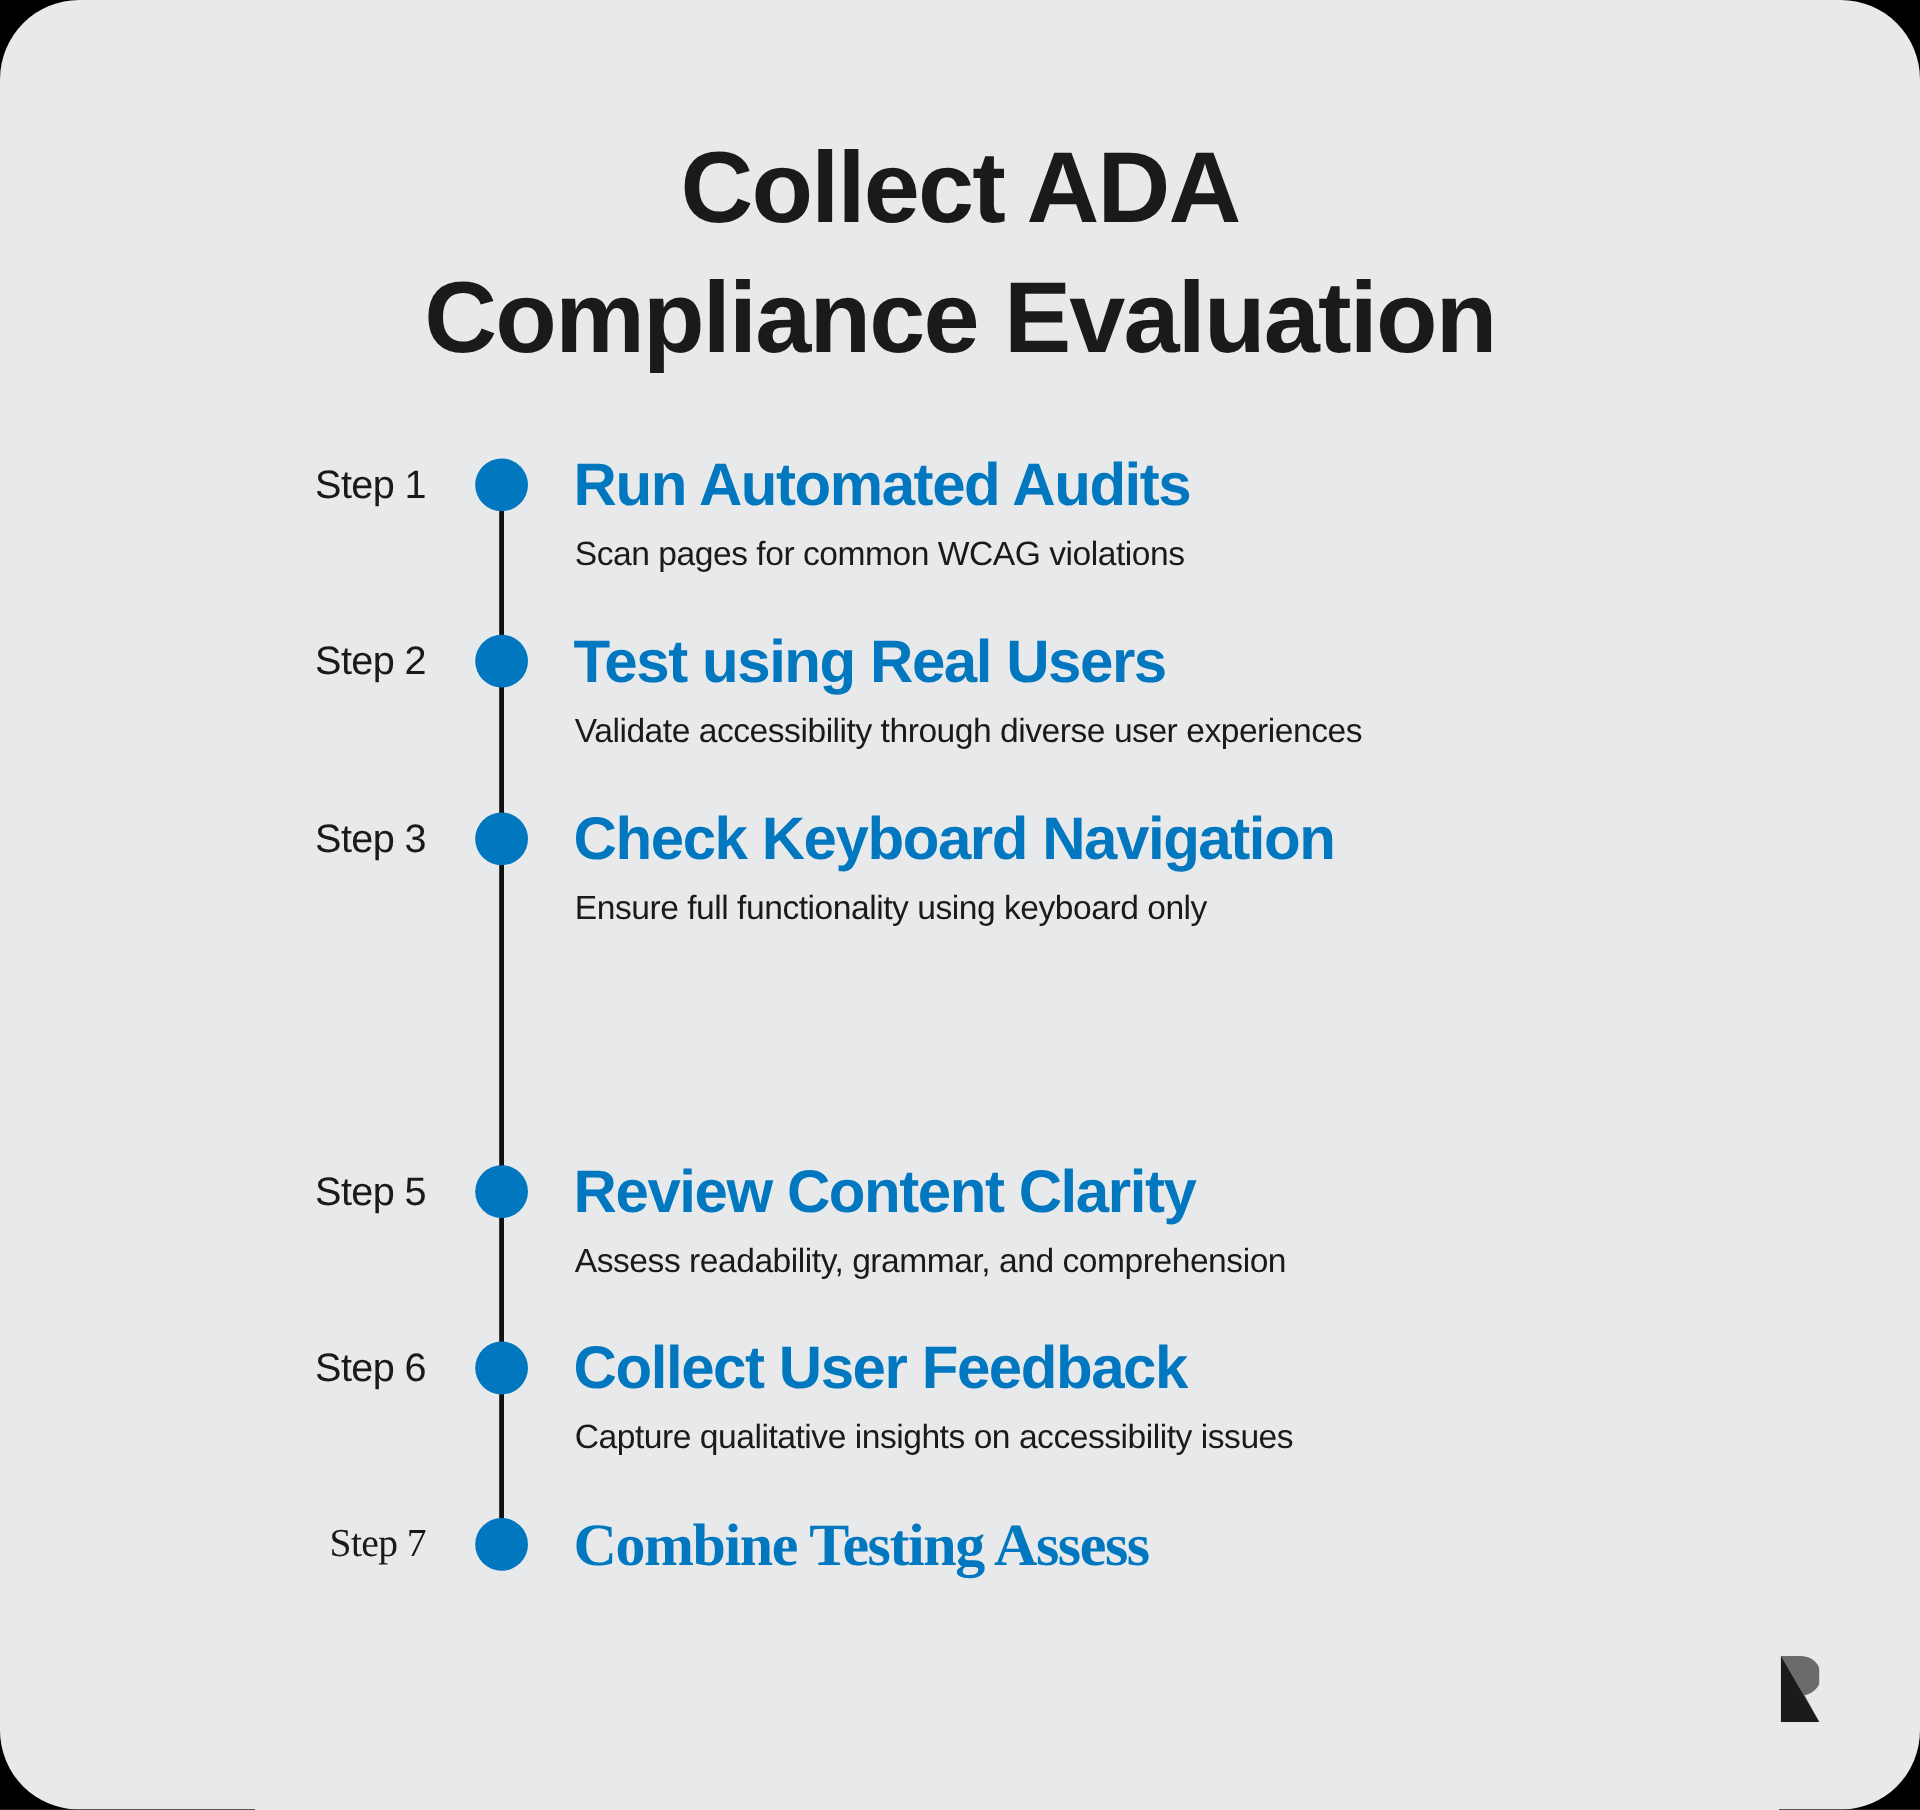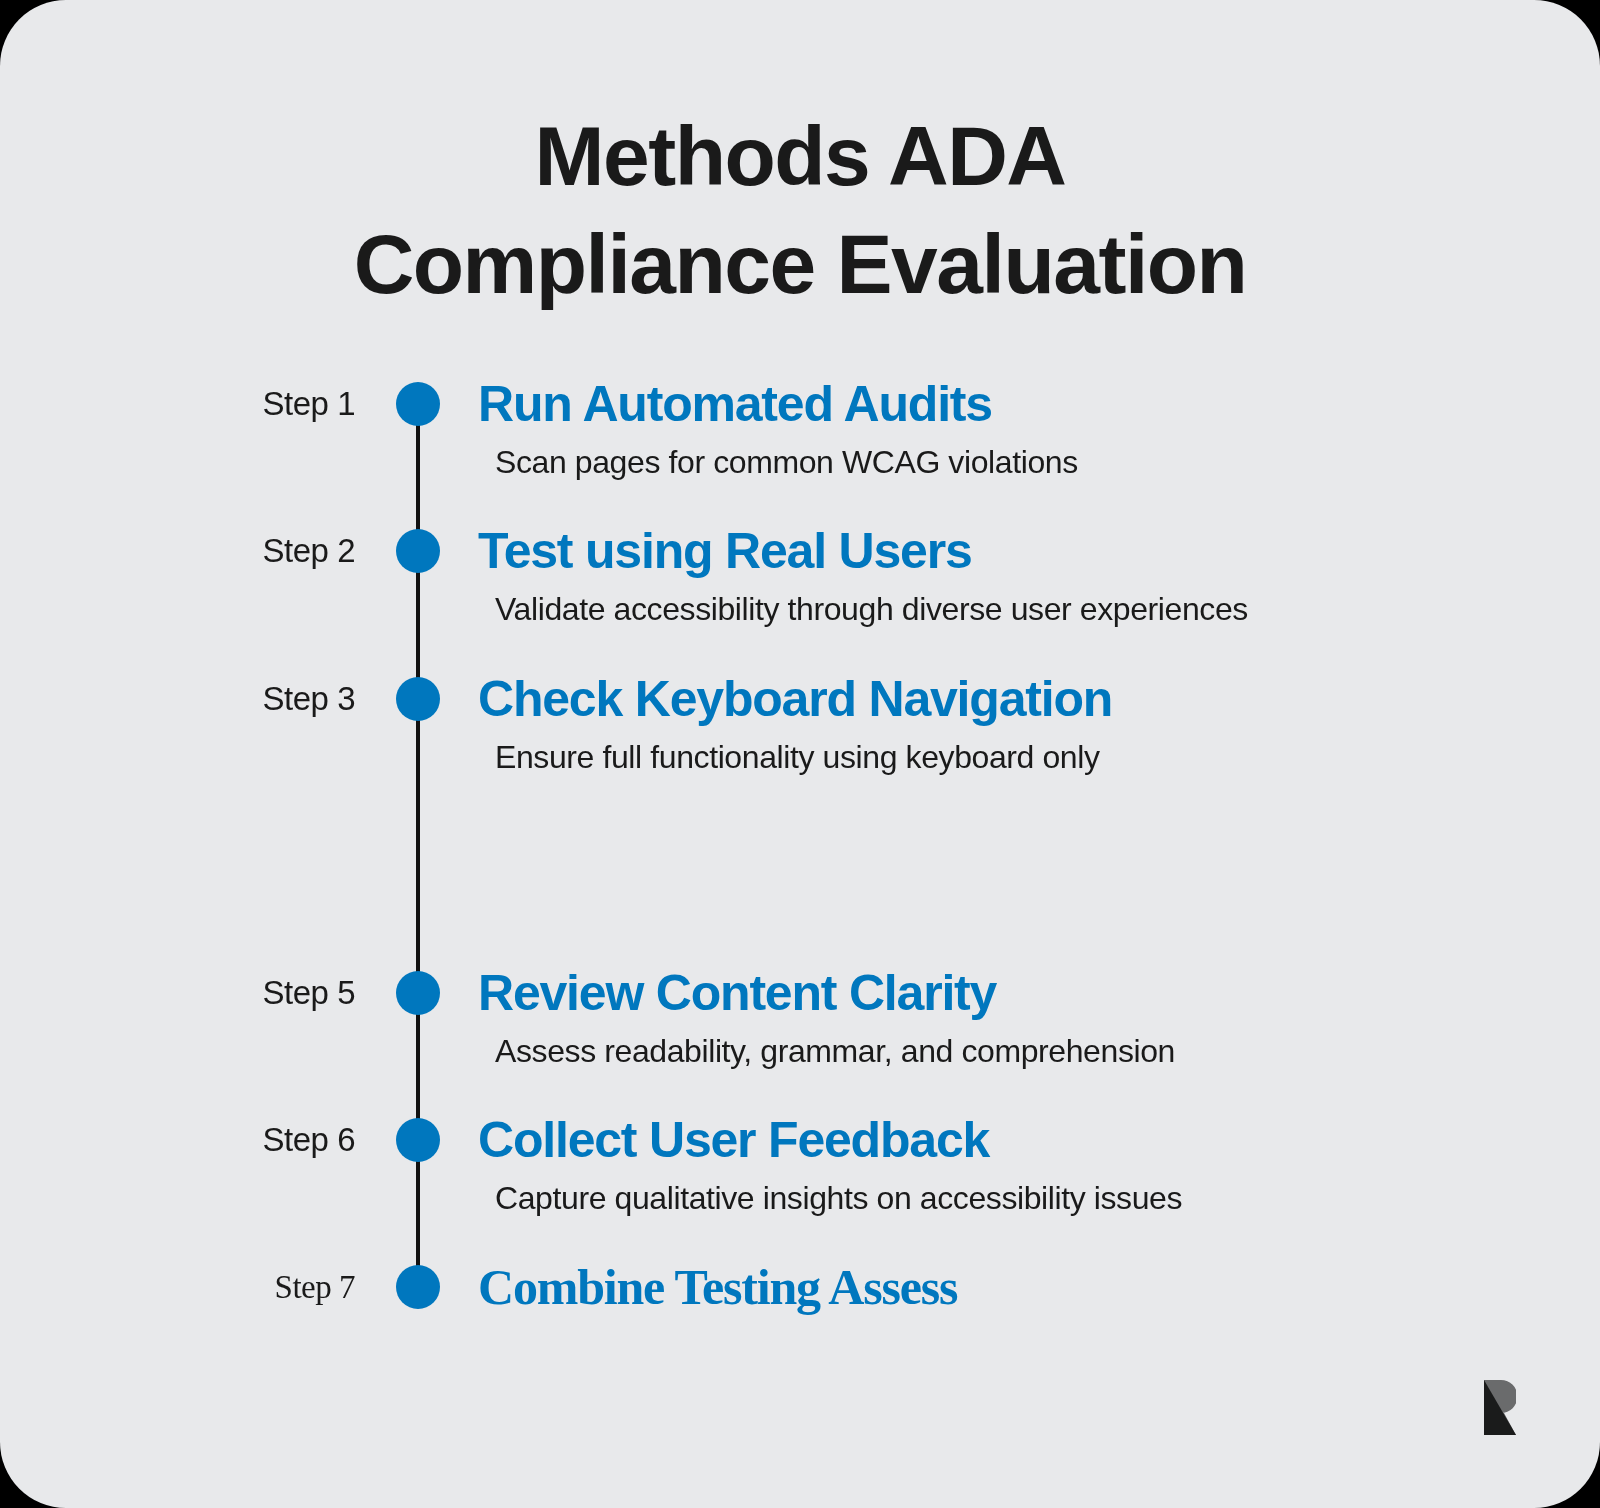--- a/index.html
+++ b/index.html
@@ -24,32 +24,32 @@
   }
   .step-dot {
     position: absolute; left: 396px; top: 0; width: 44px; height: 44px;
     border-radius: 50%; background: #0077BE;
   }
   .step-title {
     position: absolute; left: 478px; top: -8px; white-space: nowrap;
     font-size: 50px; line-height: 60px; font-weight: bold; color: #0077BE; letter-spacing: -1.2px; text-align: center;
   }
   .step-desc {
-    position: absolute; left: 495px; top: 60px; white-space: nowrap;
-    font-size: 32px; line-height: 40px; color: #1A1A1A; letter-spacing: -0.4px;
+    position: absolute; left: 479px; top: 60px; white-space: nowrap;
+    font-size: 28px; line-height: 40px; color: #1A1A1A; letter-spacing: -0.4px;
   }
   .logo { position: absolute; left: 1484px; top: 1380px; width: 32px; height: 55px; }
 </style>
 </head>
 <body>
 
 <div class="card">
 
   <h1 class="title" style="margin:0;">
-    <span>Methods ADA</span>
+    <span>Collect ADA</span>
     <span>Compliance Evaluation</span>
   </h1>
 
   <div class="timeline-line"></div>
 
   <div class="step" style="top:382px;">
     <span class="step-label">Step 1</span>
     <span class="step-dot"></span>
     <span class="step-title">Run Automated Audits</span>
     <span class="step-desc">Scan pages for common WCAG violations</span>

